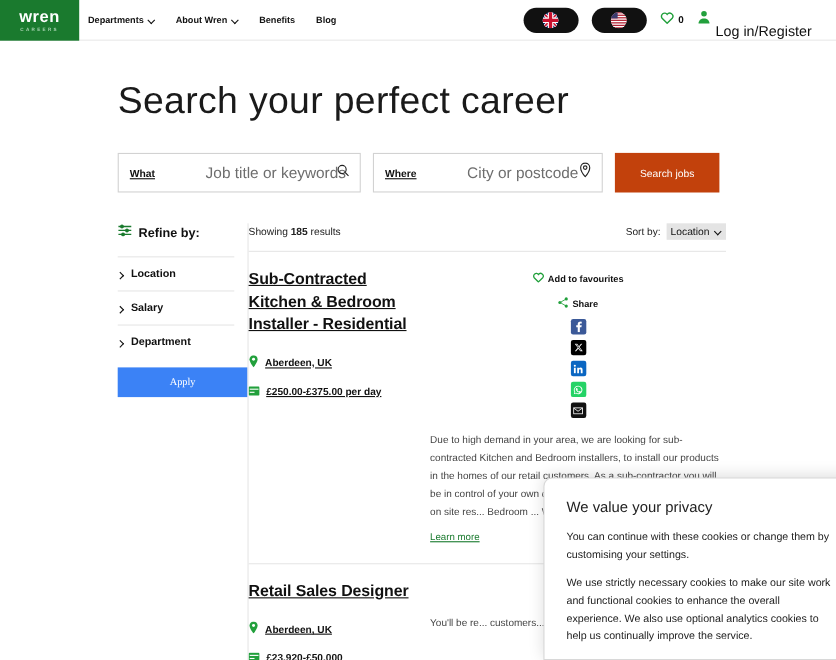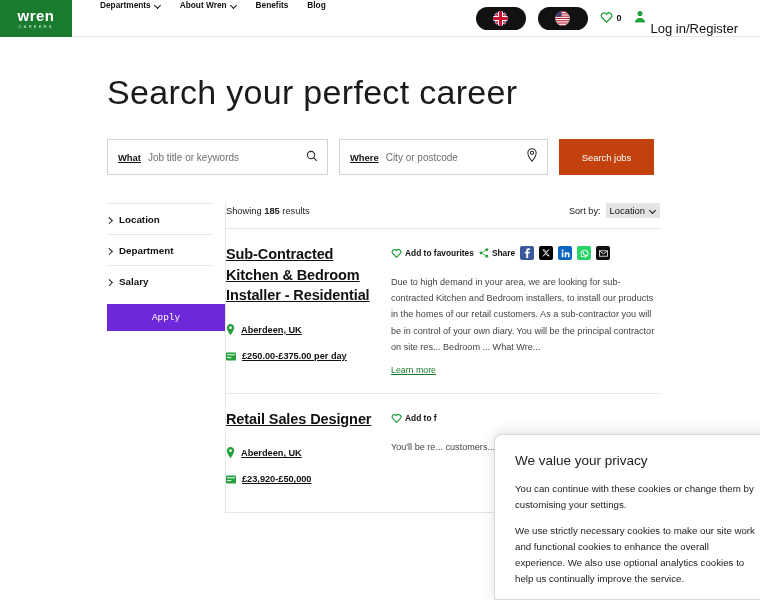--- a/index.html
+++ b/index.html
@@ -26,22 +26,22 @@
   }
   .logo-word {
     color: #fff; font-size: 15px; font-weight: 700;
     letter-spacing: 0.5px; line-height: 1;
   }
   .logo-sub {
     color: #a9d4b2; font-size: 4.2px; font-weight: 700;
     letter-spacing: 2.1px; line-height: 1; margin-top: 2px;
   }
   .nav {
-    display: flex; align-items: flex-start; gap: 19px;
-    margin-left: 28px; flex: 1;
+    display: flex; align-items: center; gap: 19px;
+    margin-left: 8px; flex: 1;
   }
   .nav-item {
     display: flex; align-items: center; gap: 3px;
     font-size: 8.3px; font-weight: 700; color: #111;
     cursor: pointer; white-space: nowrap;
   }
   .chev-d { width: 7px; height: 7px; position: relative; display:inline-block; }
   .chev-d::before {
     content:""; position:absolute; left:1px; top:1px;
     width: 4px; height: 4px;
@@ -76,22 +76,22 @@
     margin: 30px 0 0 107px; width: 547px; height: 36px;
   }
   .sfield {
     display: flex; align-items: center; background: #fff;
     border: 1px solid #d2d2d2; padding: 0 10px; position: relative;
   }
   .sfield.what { width: 221px; }
   .sfield.where { width: 209px; margin-left: 11px; }
   .sf-label { font-size: 9.4px; font-weight: 700; color: #111; margin-right: 7px; white-space: nowrap; text-decoration: underline; }
   .sf-input {
-    border: none; outline: none; font-size: 10px; color: #6d6d6d;
-    font-family: "Liberation Sans", sans-serif; flex: 1; background: transparent;
+    border: none; outline: none; font-size: 14px; color: #6d6d6d;
+    font-family: "Liberation Sans", sans-serif; flex: 1; background: transparent; margin-left: 39px;
   }
   .sf-input::placeholder { color: #6d6d6d; }
   .sf-icon { position: absolute; right: 9px; top: 50%; transform: translateY(-50%); }
   .search-btn {
     margin-left: 11px; width: 95px; background: #c2410c;
     color: #fff; font-size: 9.4px; border: none; cursor: pointer;
     display:flex; align-items:center; justify-content:center;
     font-family: "Liberation Sans", sans-serif;
   }
 
@@ -109,23 +109,23 @@
   }
   .chev-r { width: 6px; height: 8px; position: relative; flex: 0 0 6px; }
   .chev-r::before {
     content:""; position:absolute; left:0; top:2px;
     width: 3.6px; height: 3.6px;
     border-right: 1.4px solid #111; border-top: 1.4px solid #111;
     transform: rotate(45deg);
   }
   .facet-label { font-size: 9.8px; font-weight: 700; color: #111; }
   .apply-btn {
-    margin-top: 8px; width: 118px; height: 27px; background: #6d28d9;
+    margin-top: 8px; width: 118px; height: 27px; background: #3b82f6;
     color: #fff; border: none; font-size: 9.4px; cursor: pointer;
-    font-family: Liberation Mono, monospace;
+    font-family: Liberation Serif, serif;
   }
 
   
   .results { flex: 1; border-left: 1px solid #e6e6e6; }
   .results-head {
     display: flex; align-items: center; justify-content: space-between;
     padding-bottom: 10px; border-bottom: 1px solid #e6e6e6;
   }
   .showing { font-size: 9.3px; color: #222; }
   .showing b { font-weight: 700; }
@@ -141,21 +141,21 @@
   .job-card { padding: 15px 0 16px 0; border-bottom: 1px solid #e6e6e6; display: flex; }
   .job-left { width: 165px; flex: 0 0 165px; padding-right: 8px; text-decoration: underline; }
   .job-title {
     font-size: 14.5px; font-weight: 700; color: #111;
     line-height: 1.42; letter-spacing: -0.1px; cursor: pointer;
   }
   .job-meta { margin-top: 15px; }
   .meta-row { display: flex; align-items: center; gap: 6px; margin-bottom: 8px; }
   .meta-text { font-size: 9.2px; font-weight: 700; color: #111; }
   .job-right { flex: 1; }
-  .share-row { display: flex; align-items: center; gap: 5px; margin-bottom: 12px; }
+  .share-row { display: flex; align-items: center; gap: 5px; margin-bottom: 12px; flex-direction: column; }
   .fav-link, .share-link { display: flex; align-items: center; gap: 3px; cursor: pointer; }
   .fav-label, .share-label { font-size: 8.4px; font-weight: 700; color: #111; }
   .soc { width: 14px; height: 14px; border-radius: 2px; display:flex; align-items:center; justify-content:center; cursor:pointer; }
   .soc-fb { background: #3b5998; }
   .soc-x { background: #000; }
   .soc-li { background: #0a66c2; }
   .soc-wa { background: #25d366; }
   .soc-em { background: #111; }
   .job-desc {
     font-size: 9.1px; line-height: 1.78; color: #444;
@@ -290,32 +290,43 @@
         </svg>
       </span>
     </div>
 
     <button class="search-btn">Search jobs</button>
   </div>
 
   <div class="content">
 
     <div class="sidebar">
+      <div class="refine-head">
+        <span>
+          <svg width="13" height="13" viewBox="0 0 20 20" stroke="#1a7a2e" stroke-width="1.8" fill="none">
+            <path d="M1 4.5h18M1 10h18M1 15.5h18"></path>
+            <circle cx="6" cy="4.5" r="1.8" fill="#1a7a2e"></circle>
+            <circle cx="13" cy="10" r="1.8" fill="#1a7a2e"></circle>
+            <circle cx="7.5" cy="15.5" r="1.8" fill="#1a7a2e"></circle>
+          </svg>
+        </span>
+        <span class="refine-title">Refine by:</span>
+      </div>
 
       <div class="facet">
         <span class="chev-r"></span>
         <span class="facet-label">Location</span>
       </div>
       <div class="facet">
         <span class="chev-r"></span>
-        <span class="facet-label">Department</span>
+        <span class="facet-label">Salary</span>
       </div>
       <div class="facet">
         <span class="chev-r"></span>
-        <span class="facet-label">Salary</span>
+        <span class="facet-label">Department</span>
       </div>
 
       <button class="apply-btn">Apply</button>
     </div>
 
     <div class="results">
 
       <div class="results-head">
         <div class="showing"><span>Showing </span><b>185</b><span> results</span></div>
         <div class="sortwrap">

